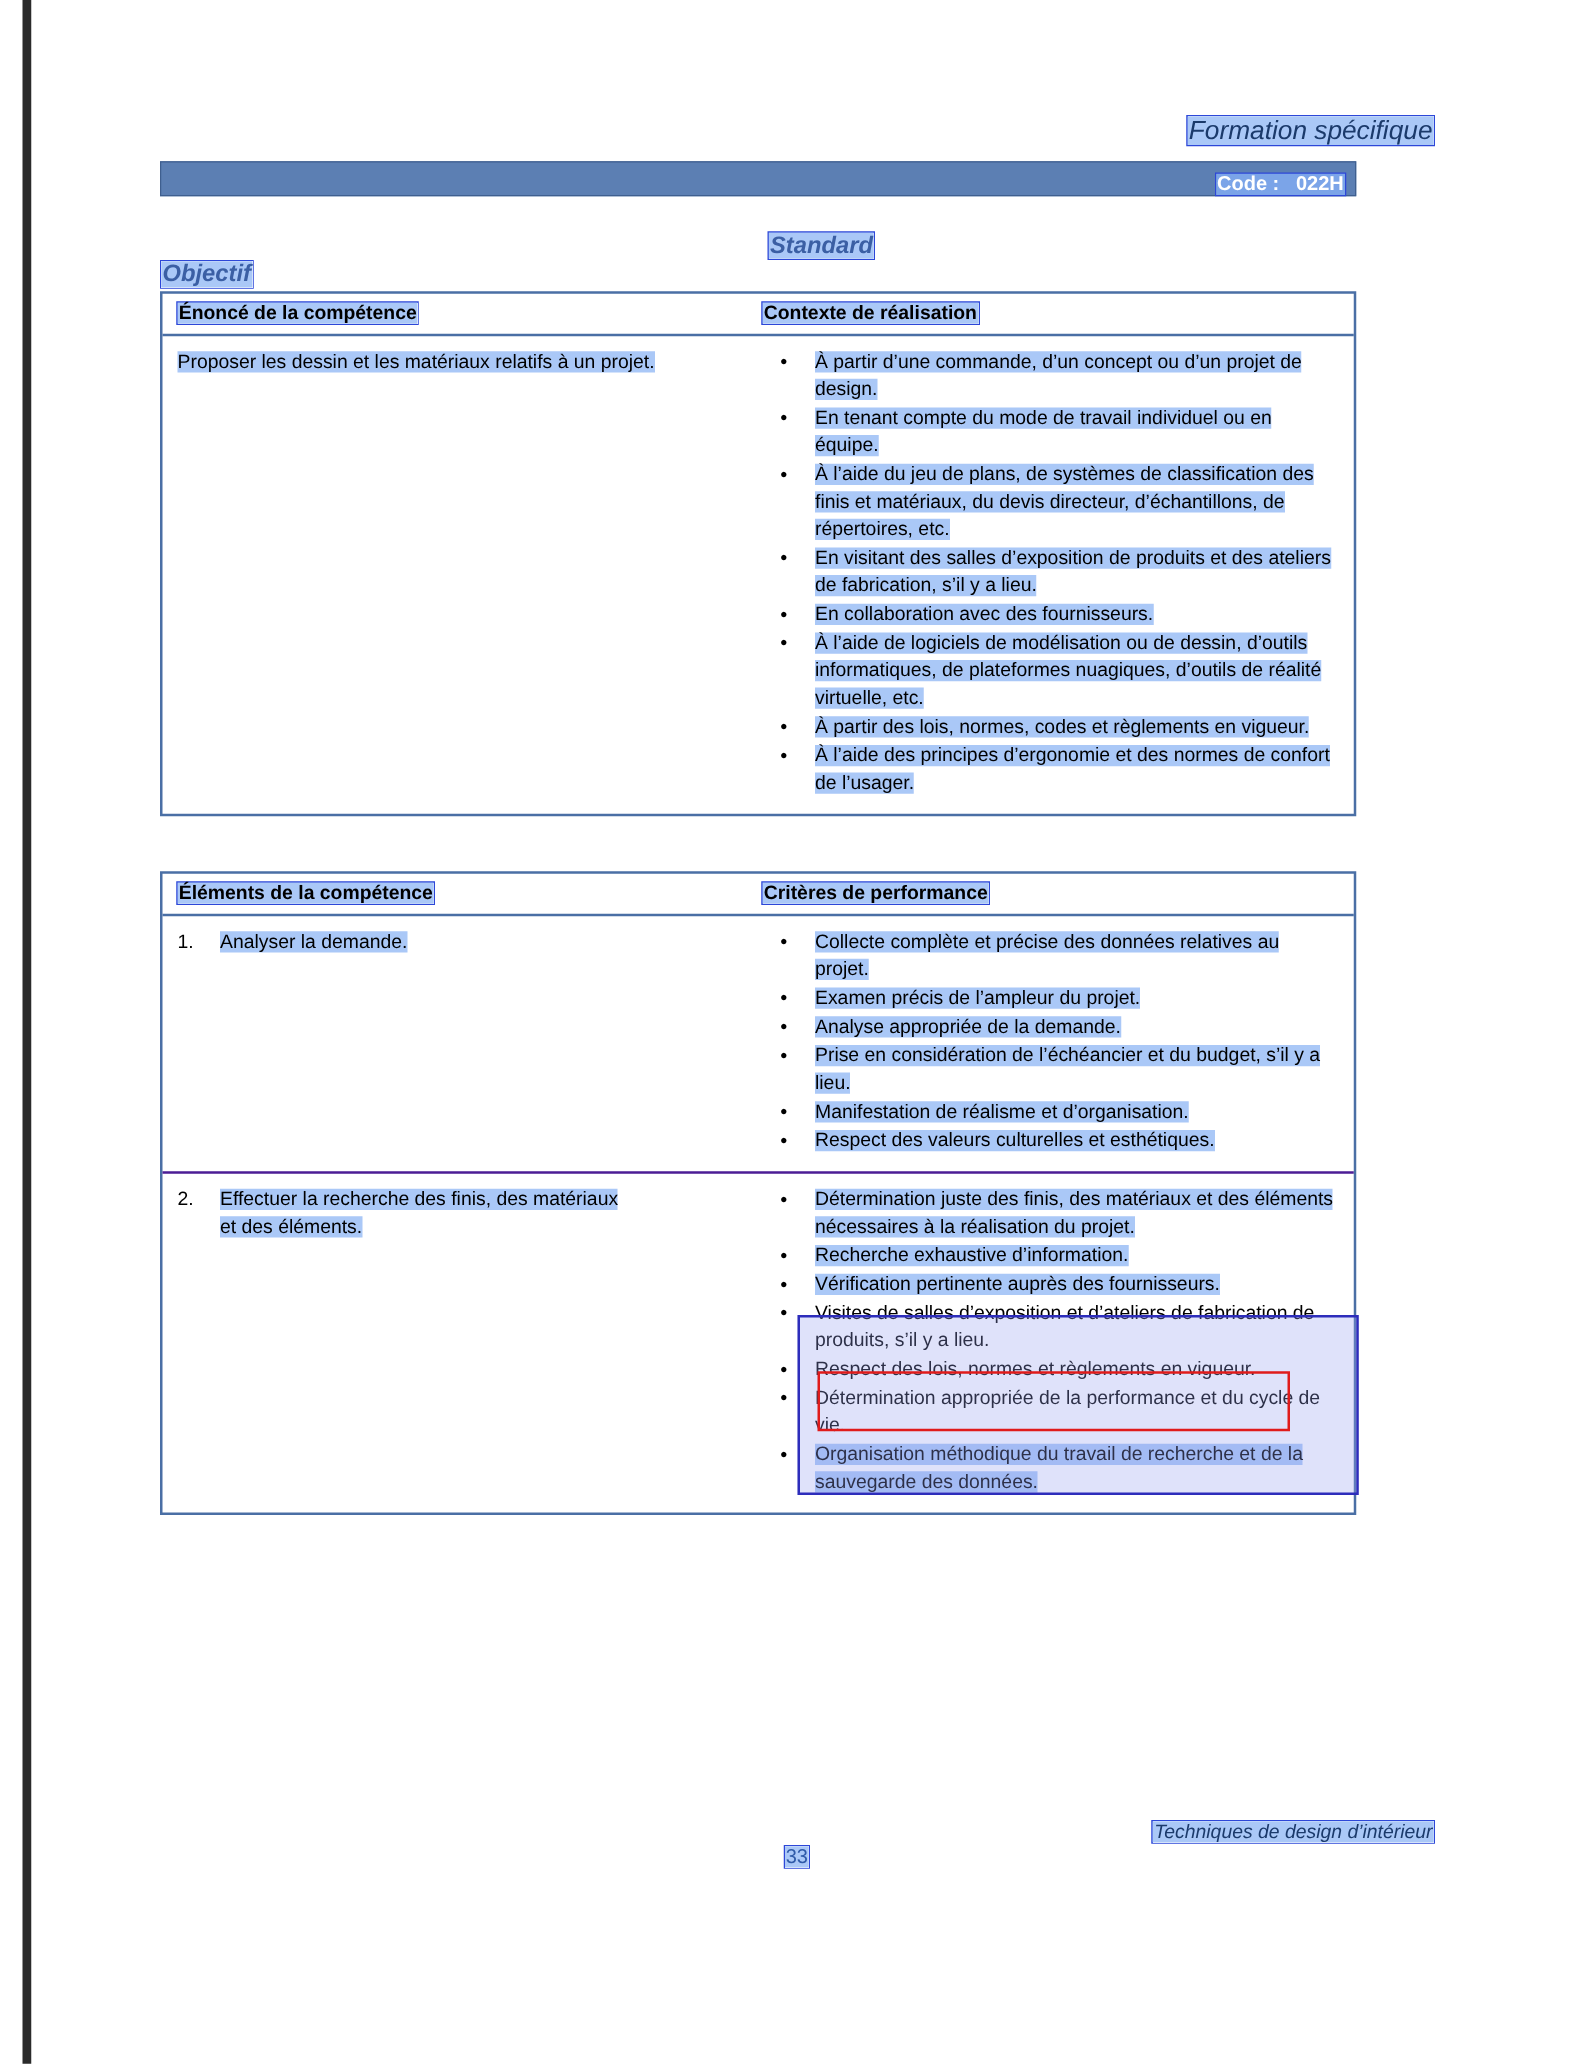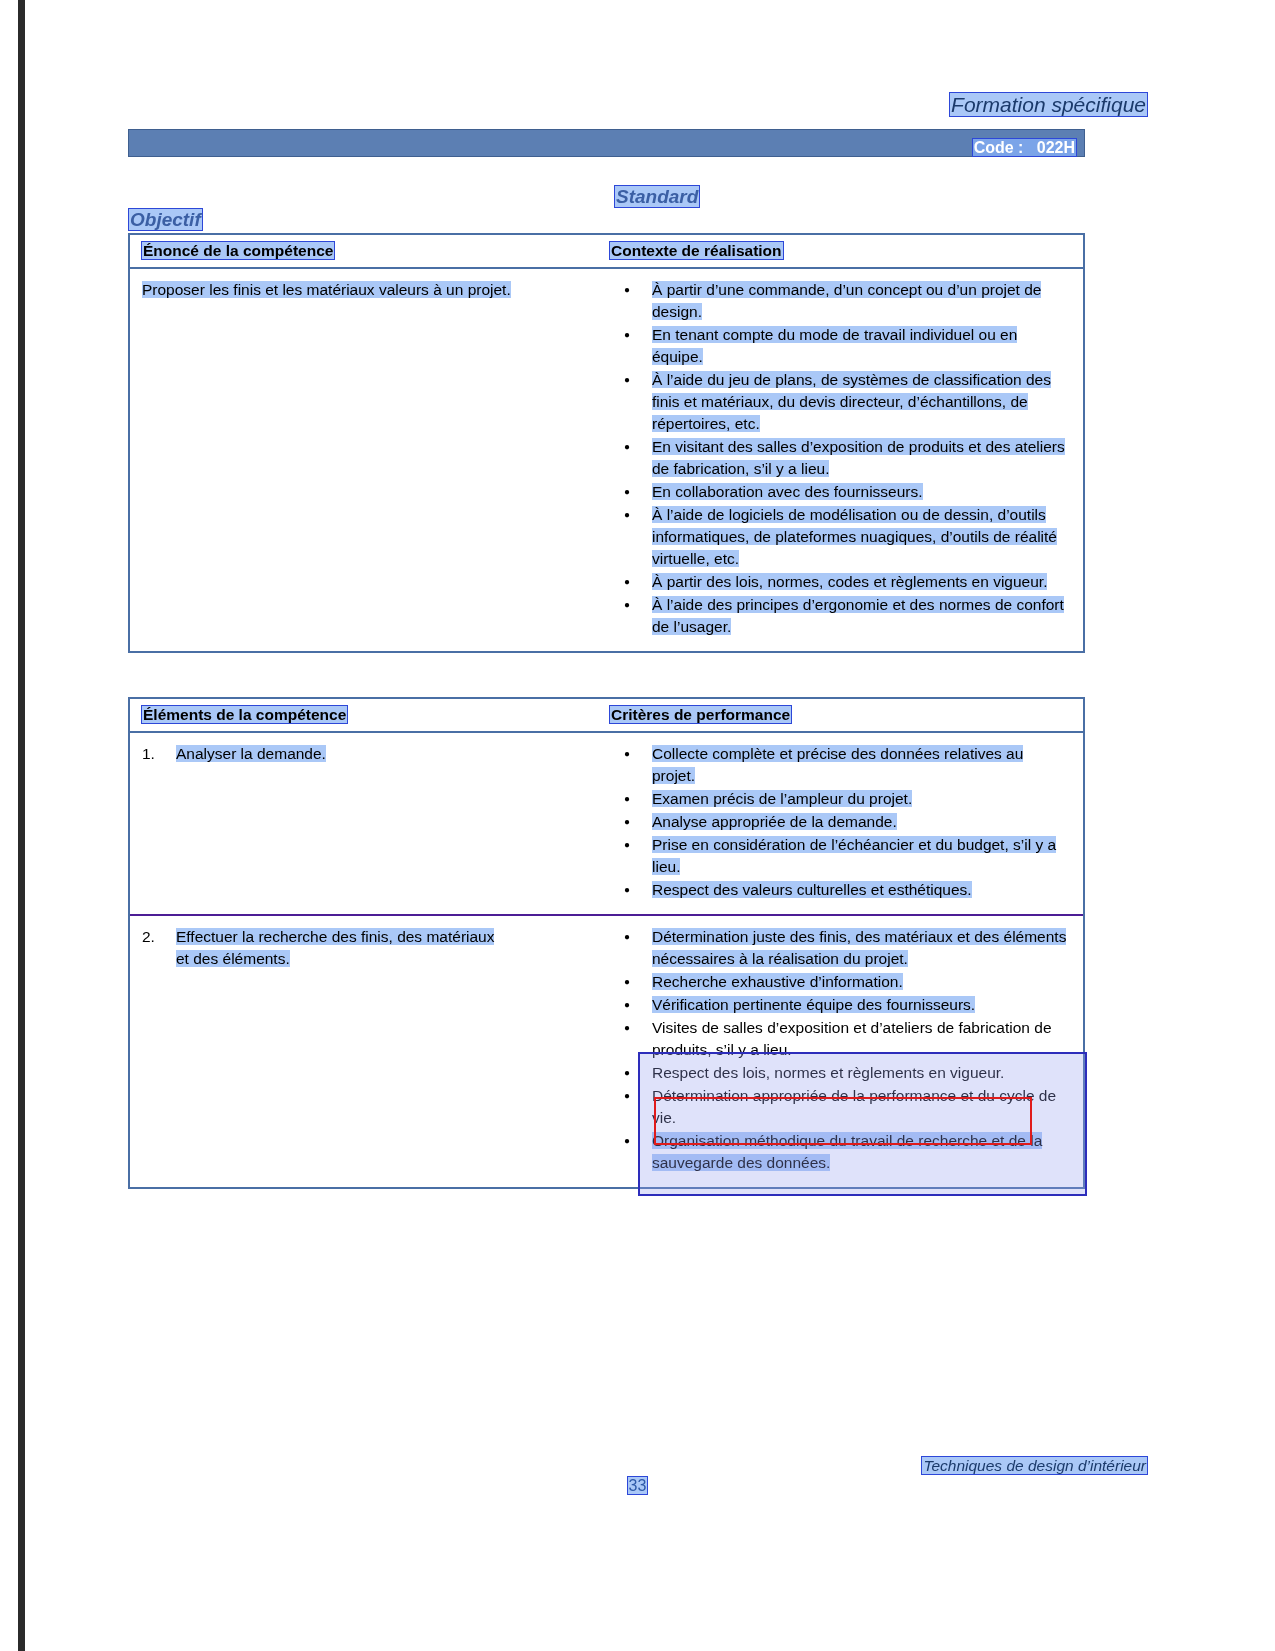--- a/index.html
+++ b/index.html
@@ -241,21 +241,21 @@
     <div class="tbl-head">
       <div class="col-l">
         <span class="hl">Énoncé de la compétence</span>
       </div>
       <div class="col-r">
         <span class="hl">Contexte de réalisation</span>
       </div>
     </div>
     <div class="tbl-section last">
       <div class="col-left">
-        <span class="hl-plain">Proposer les finis et les matériaux valeurs à un projet.</span>
+        <span class="hl-plain">Proposer les dessin et les matériaux relatifs à un projet.</span>
       </div>
       <div class="col-right">
         <ul class="bullets">
           <li><span class="hl-plain">À partir d’une commande, d’un concept ou d’un projet de design.</span></li>
           <li><span class="hl-plain">En tenant compte du mode de travail individuel ou en équipe.</span></li>
           <li><span class="hl-plain">À l’aide du jeu de plans, de systèmes de classification des finis et matériaux, du devis directeur, d’échantillons, de répertoires, etc.</span></li>
           <li><span class="hl-plain">En visitant des salles d’exposition de produits et des ateliers de fabrication, s’il y a lieu.</span></li>
           <li><span class="hl-plain">En collaboration avec des fournisseurs.</span></li>
           <li><span class="hl-plain">À l’aide de logiciels de modélisation ou de dessin, d’outils informatiques, de plateformes nuagiques, d’outils de réalité virtuelle, etc.</span></li>
           <li><span class="hl-plain">À partir des lois, normes, codes et règlements en vigueur.</span></li>
@@ -280,39 +280,40 @@
         <span class="elem-line">
           <span class="elem-num">1.</span><span class="hl-plain">Analyser la demande.</span>
         </span>
       </div>
       <div class="col-right">
         <ul class="bullets">
           <li><span class="hl-plain">Collecte complète et précise des données relatives au projet.</span></li>
           <li><span class="hl-plain">Examen précis de l’ampleur du projet.</span></li>
           <li><span class="hl-plain">Analyse appropriée de la demande.</span></li>
           <li><span class="hl-plain">Prise en considération de l’échéancier et du budget, s’il y a lieu.</span></li>
+          <li><span class="hl-plain">Manifestation de réalisme et d’organisation.</span></li>
           <li><span class="hl-plain">Respect des valeurs culturelles et esthétiques.</span></li>
         </ul>
       </div>
     </div>
 
     <div class="tbl-section last">
       <div class="col-left">
         <span class="elem-line">
           <span class="elem-num">2.</span><span class="hl-plain">Effectuer la recherche des finis, des matériaux</span>
         </span>
         <span class="elem-line cont">
           <span class="hl-plain">et des éléments.</span>
         </span>
       </div>
       <div class="col-right">
         <ul class="bullets">
           <li><span class="hl-plain">Détermination juste des finis, des matériaux et des éléments nécessaires à la réalisation du projet.</span></li>
           <li><span class="hl-plain">Recherche exhaustive d’information.</span></li>
-          <li><span class="hl-plain">Vérification pertinente équipe des fournisseurs.</span></li>
+          <li><span class="hl-plain">Vérification pertinente auprès des fournisseurs.</span></li>
           <li><span>Visites de salles d’exposition et d’ateliers de fabrication de produits, s’il y a lieu.</span></li>
           <li><span>Respect des lois, normes et règlements en vigueur.</span></li>
           <li><span>Détermination appropriée de la performance et du cycle de vie.</span></li>
           <li><span class="hl-plain">Organisation méthodique du travail de recherche et de la sauvegarde des données.</span></li>
         </ul>
       </div>
     </div>
   </div>
 
   <div class="sel-box" style="left:638px; top:1052px; width:445px; height:140px;"></div>

